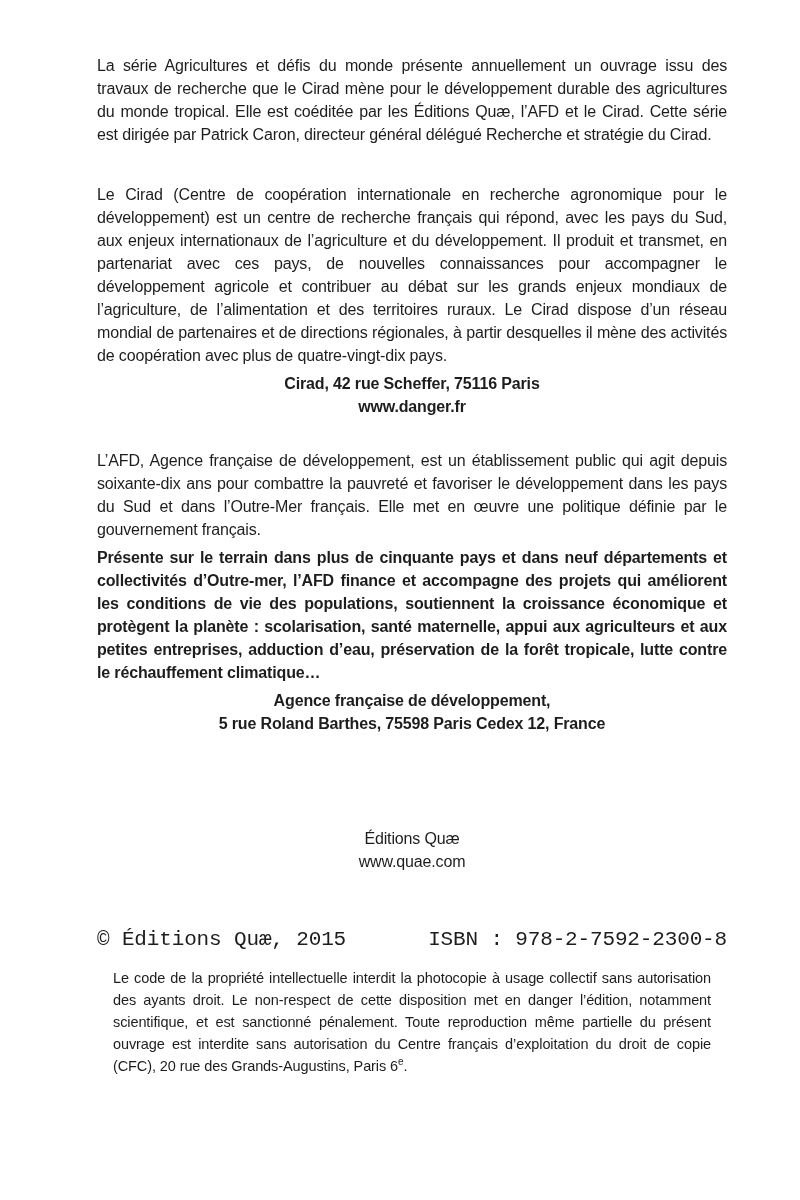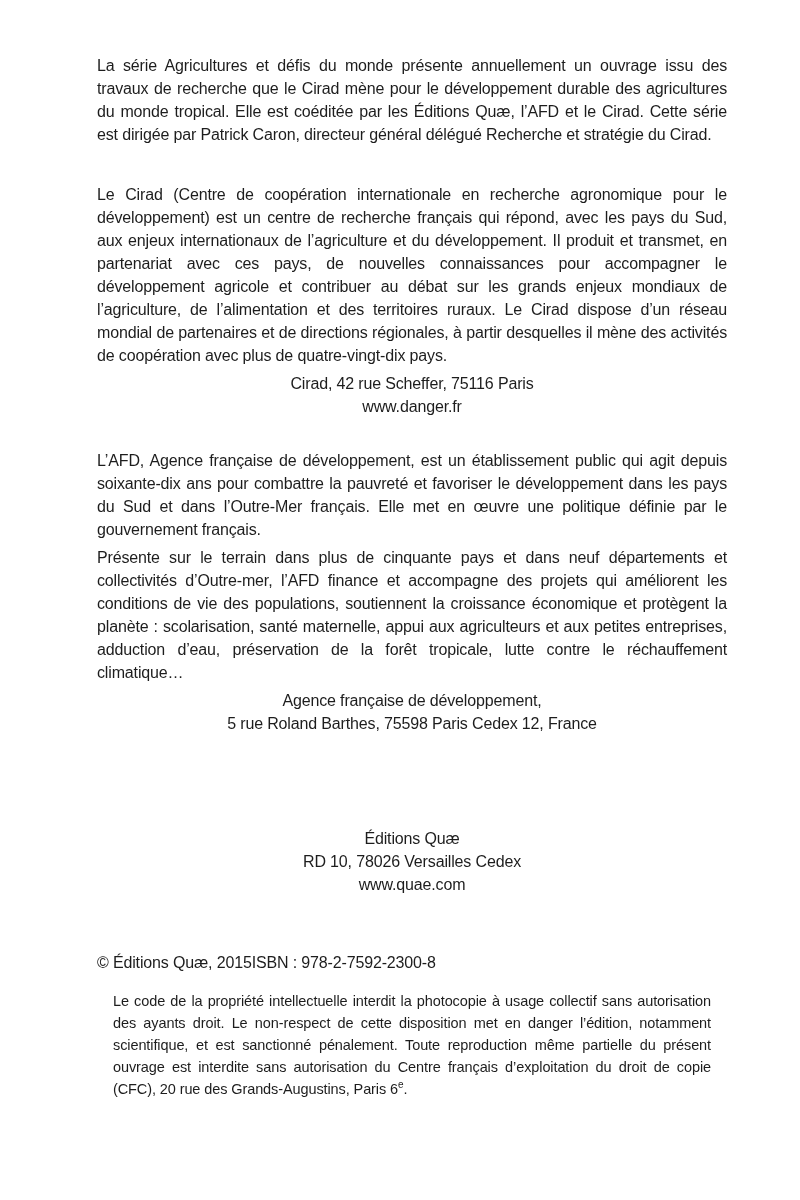--- a/index.html
+++ b/index.html
@@ -29,31 +29,33 @@
     text-align: justify;
   }
   .center-block {
     margin: 0;
     font-size: 16px;
     line-height: 23px;
     letter-spacing: -0.15px;
     text-align: center;
   }
   .mt-section   { margin-top: 37px; }   
-  .mt-tight     { margin-top: 5px; }    
+  .mt-tight     { margin-top: 5px; font-weight: bold; }    
   .mt-afd       { margin-top: 31px; }   
   .mt-quae      { margin-top: 92px; }  
   .mt-copy      { margin-top: 55px; }   
   .mt-legal     { margin-top: 26px; }   
   .copyright-row {
     display: flex;
+    justify-content: space-between;
     align-items: baseline;
-    font-size: 16px;
+    font-size: 21px;
     line-height: 23px;
     letter-spacing: -0.15px;
+    font-family: Liberation Mono, monospace;
   }
   .legal {
     margin: 16px;
     font-size: 14.5px;
     line-height: 22px;
     letter-spacing: -0.1px;
     text-align: justify;
   }
   .legal sup {
     font-size: 10px;
@@ -79,21 +81,20 @@
 
   <p class="para mt-tight">Présente sur le terrain dans plus de cinquante pays et dans neuf départements et collectivités d’Outre-mer, l’AFD finance et accompagne des projets qui améliorent les conditions de vie des populations, soutiennent la croissance économique et protègent la planète : scolarisation, santé maternelle, appui aux agriculteurs et aux petites entreprises, adduction d’eau, préservation de la forêt tropicale, lutte contre le réchauffement climatique…</p>
 
   <div class="center-block mt-tight">
     <div>Agence française de développement,</div>
     <div>5 rue Roland Barthes, 75598 Paris Cedex 12, France</div>
   </div>
 
   <div class="center-block mt-quae">
     <div>Éditions Quæ</div>
-    <div>RD 10, 78026 Versailles Cedex</div>
     <div>www.quae.com</div>
   </div>
 
   <div class="copyright-row mt-copy">
     <span>© Éditions Quæ, 2015</span>
     <span>ISBN : 978-2-7592-2300-8</span>
   </div>
 
   <p class="legal mt-legal"><span>Le code de la propriété intellectuelle interdit la photocopie à usage collectif sans autorisation des ayants droit. Le non-respect de cette disposition met en danger l’édition, notamment scientifique, et est sanctionné pénalement. Toute reproduction même partielle du présent ouvrage est interdite sans autorisation du Centre français d’exploitation du droit de copie (CFC), 20 rue des Grands-Augustins, Paris 6</span><sup>e</sup><span>.</span></p>
 

